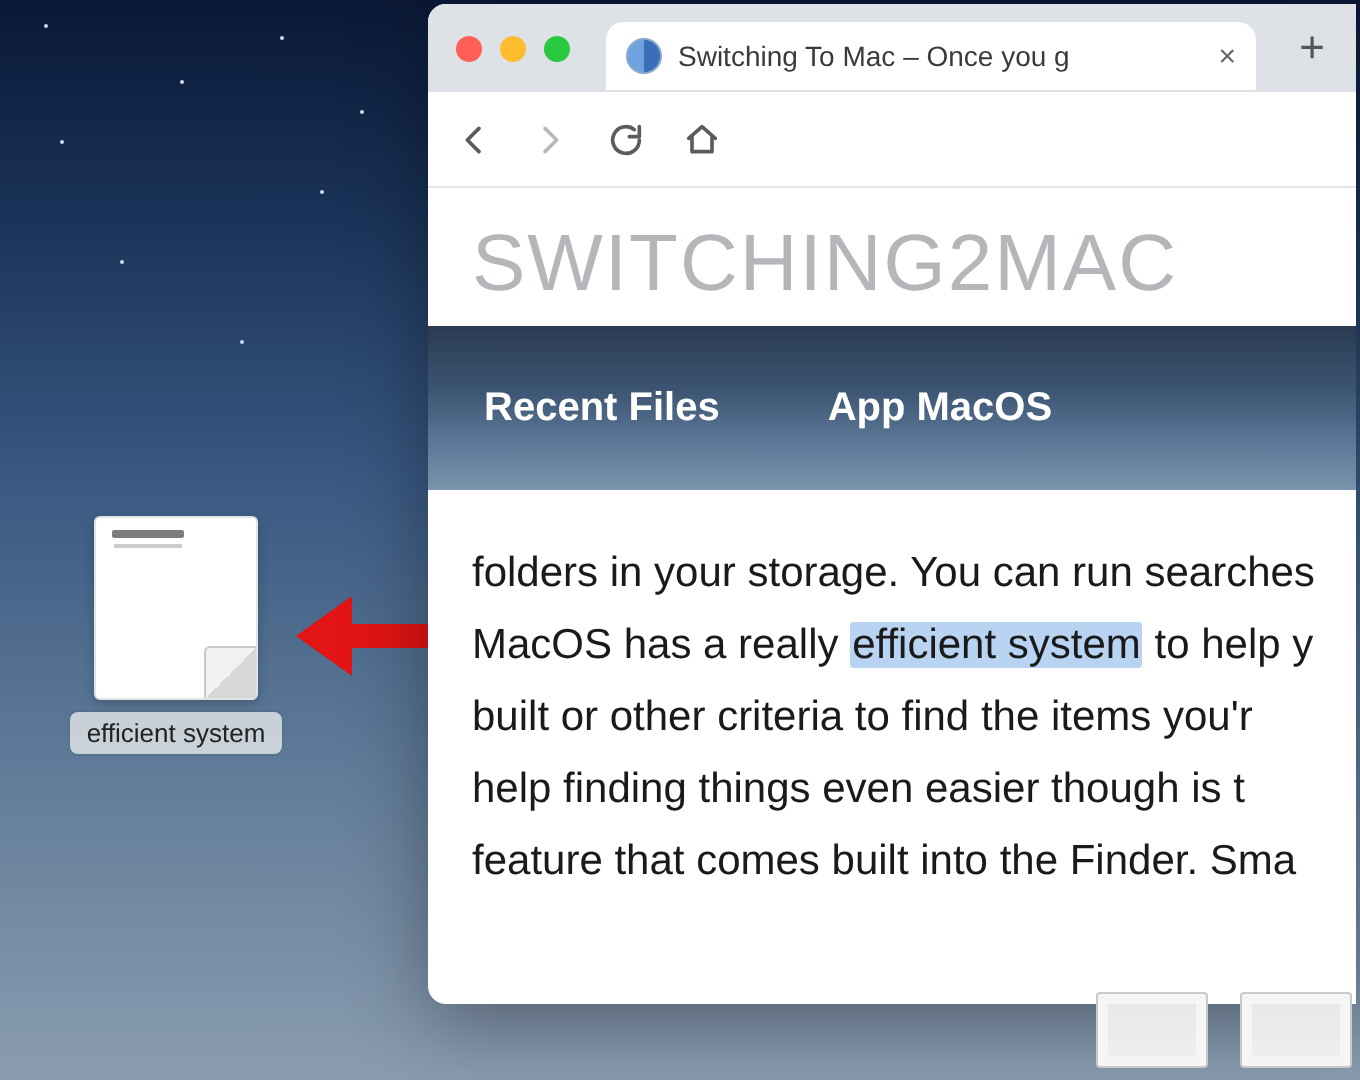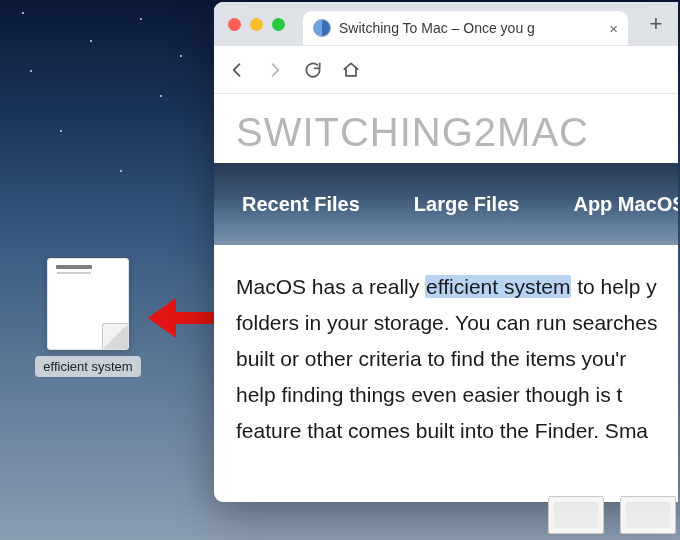--- a/index.html
+++ b/index.html
@@ -173,28 +173,27 @@
         </svg>
     </div>
   </div>
 
   <div class="page">
     <div class="logo-wrap">
       <div class="logo">SWITCHING2MAC</div>
     </div>
     <div class="hero">
       <span class="hero-item">Recent Files</span>
-      <span class="hero-item">Large Files</span>
       <span class="hero-item">App MacOS</span>
     </div>
     <div class="article">
+      <div class="line">folders in your storage. You can run searches</div>
       <div class="line">
         <span>MacOS has a really </span><span class="hlt">efficient system</span><span> to help y</span>
       </div>
-      <div class="line">folders in your storage. You can run searches</div>
       <div class="line">built or other criteria to find the items you'r</div>
       <div class="line">help finding things even easier though is t</div>
       <div class="line">feature that comes built into the Finder. Sma</div>
     </div>
   </div>
 </div>
 
 <div class="thumbs">
   <div class="thumb"></div>
   <div class="thumb"></div>

